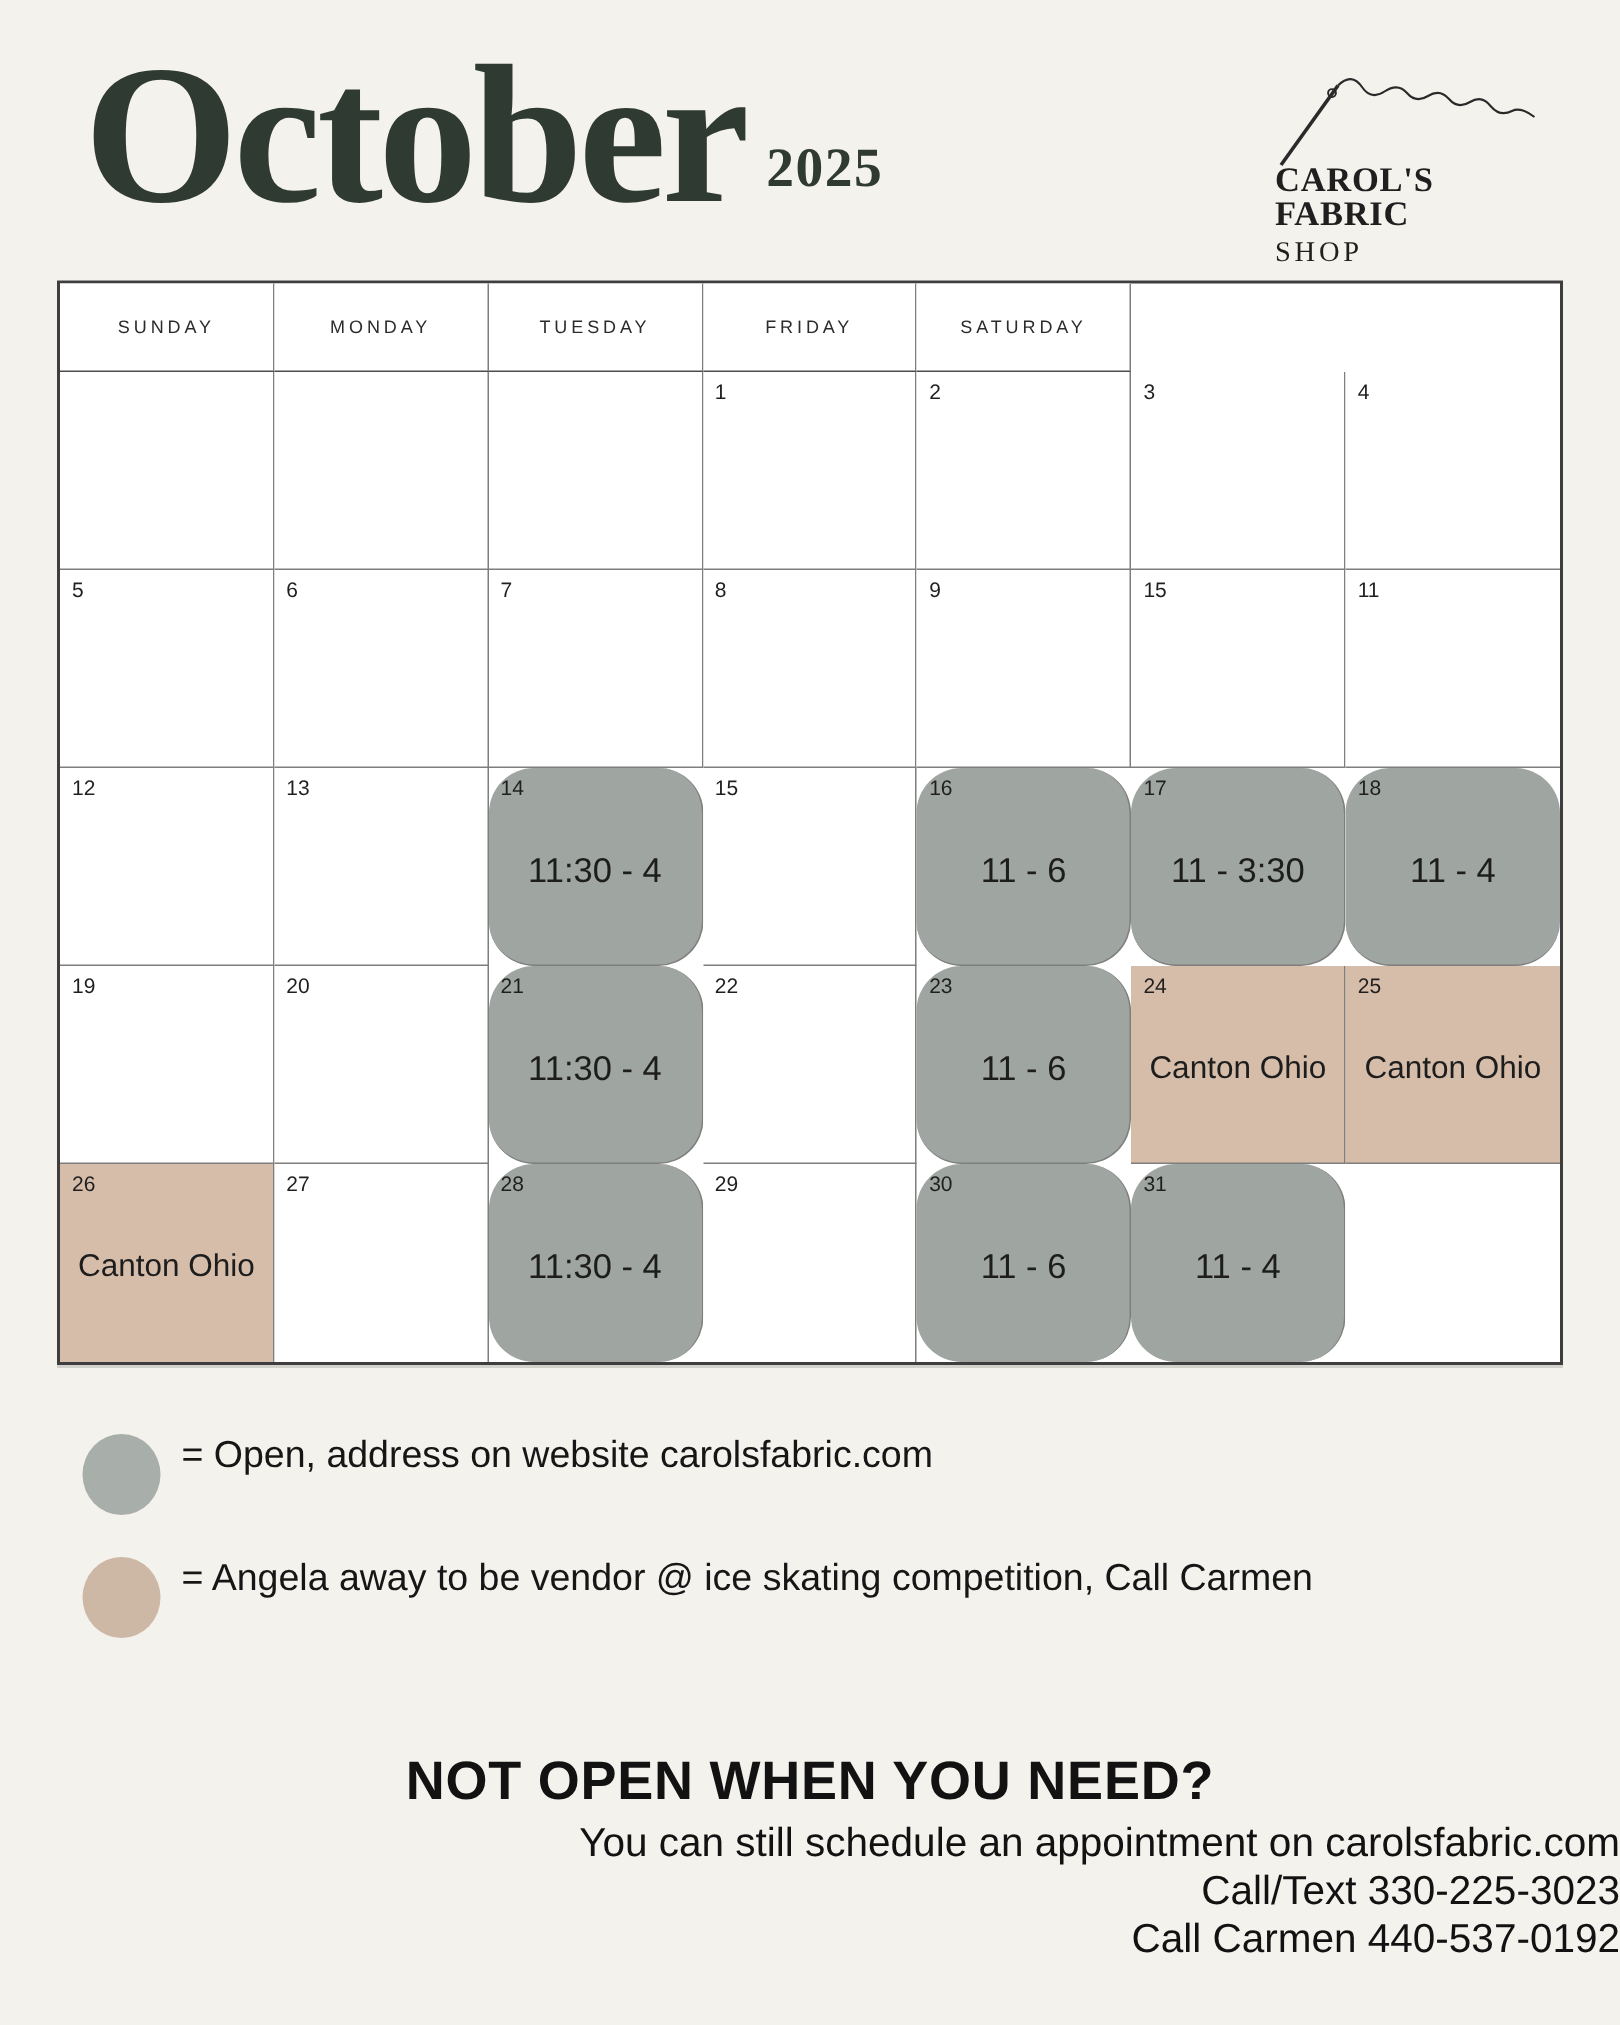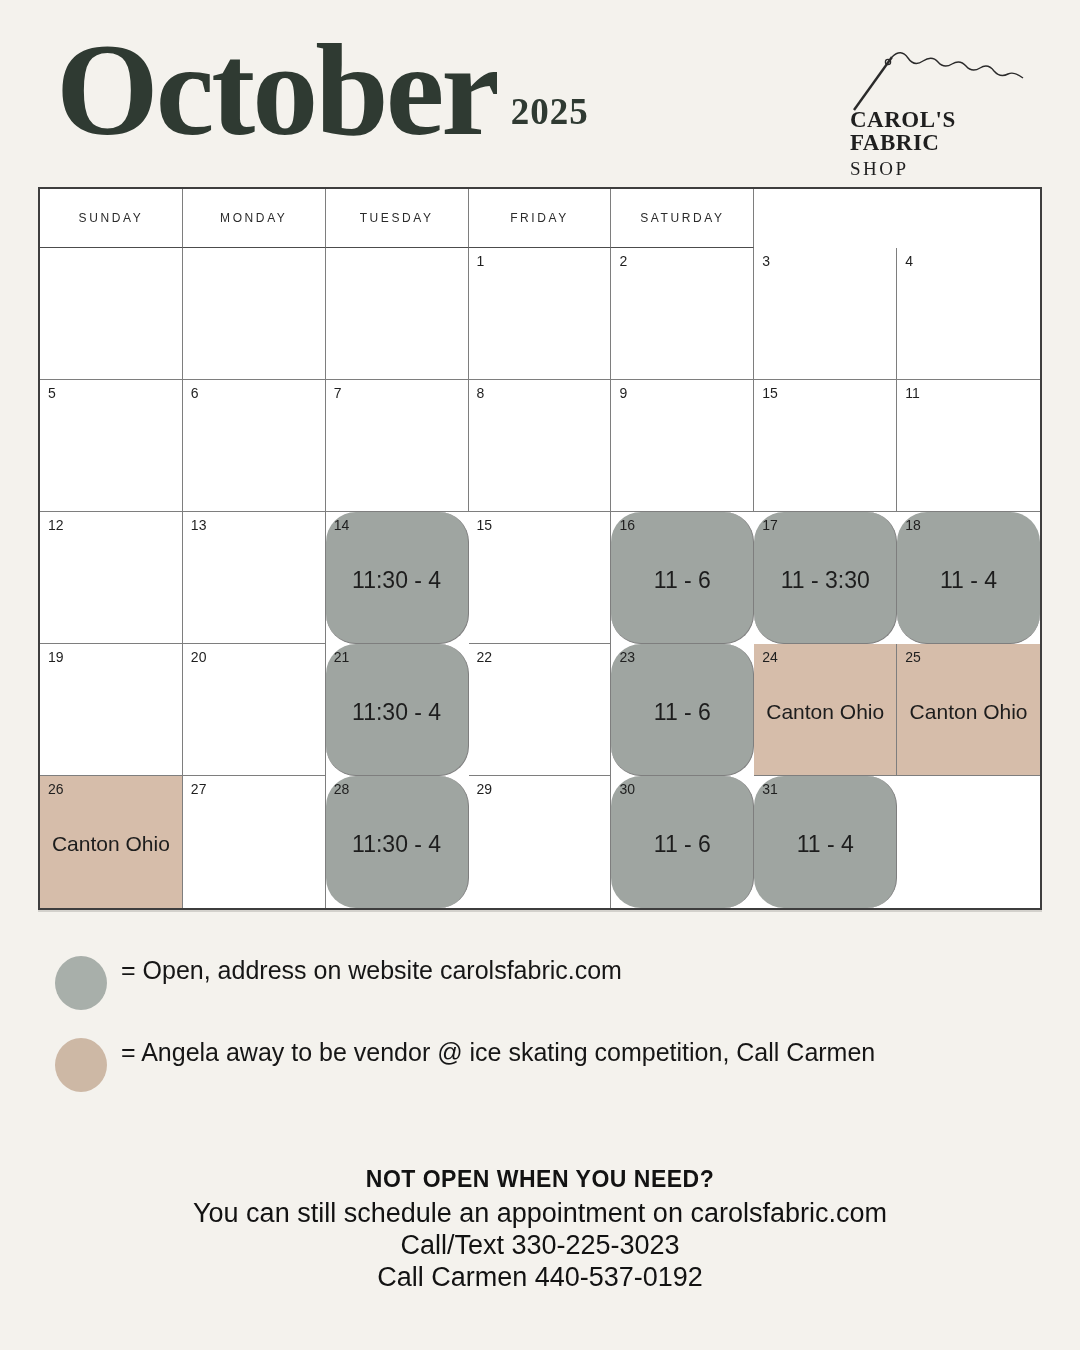--- a/index.html
+++ b/index.html
@@ -47,22 +47,22 @@
   
   .legend{position:absolute;left:55px;top:956px;}
   .legend-item{display:flex;margin-bottom:28px;}
   .swatch{width:52px;height:54px;border-radius:50%;margin-right:14px;flex:none;}
   .swatch.open{background:var(--legend-open);}
   .swatch.away{background:var(--legend-away);}
   .legend-text{font-size:25px;color:#161616;}
 
   
   .footer{position:absolute;left:0;right:0;top:1166px;text-align:center;color:#121212;}
-  .footer .headline{font-weight:700;font-size:23px;letter-spacing:.5px;margin-bottom:4px;}
-  .footer .fline{font-size:27px;line-height:32px;}
+  .footer .headline{font-weight:700;font-size:36px;letter-spacing:.5px;margin-bottom:4px;}
+  .footer .fline{font-size:27px;line-height:32px;text-align:right;}
 </style>
 </head>
 <body>
 
 <div class="page">
 
   <h1 class="title"><span>October</span><span class="year">2025</span></h1>
 
   <div class="logo">
     <svg width="178" height="64" viewBox="0 0 178 64" fill="none" stroke="#2a2a2a">

